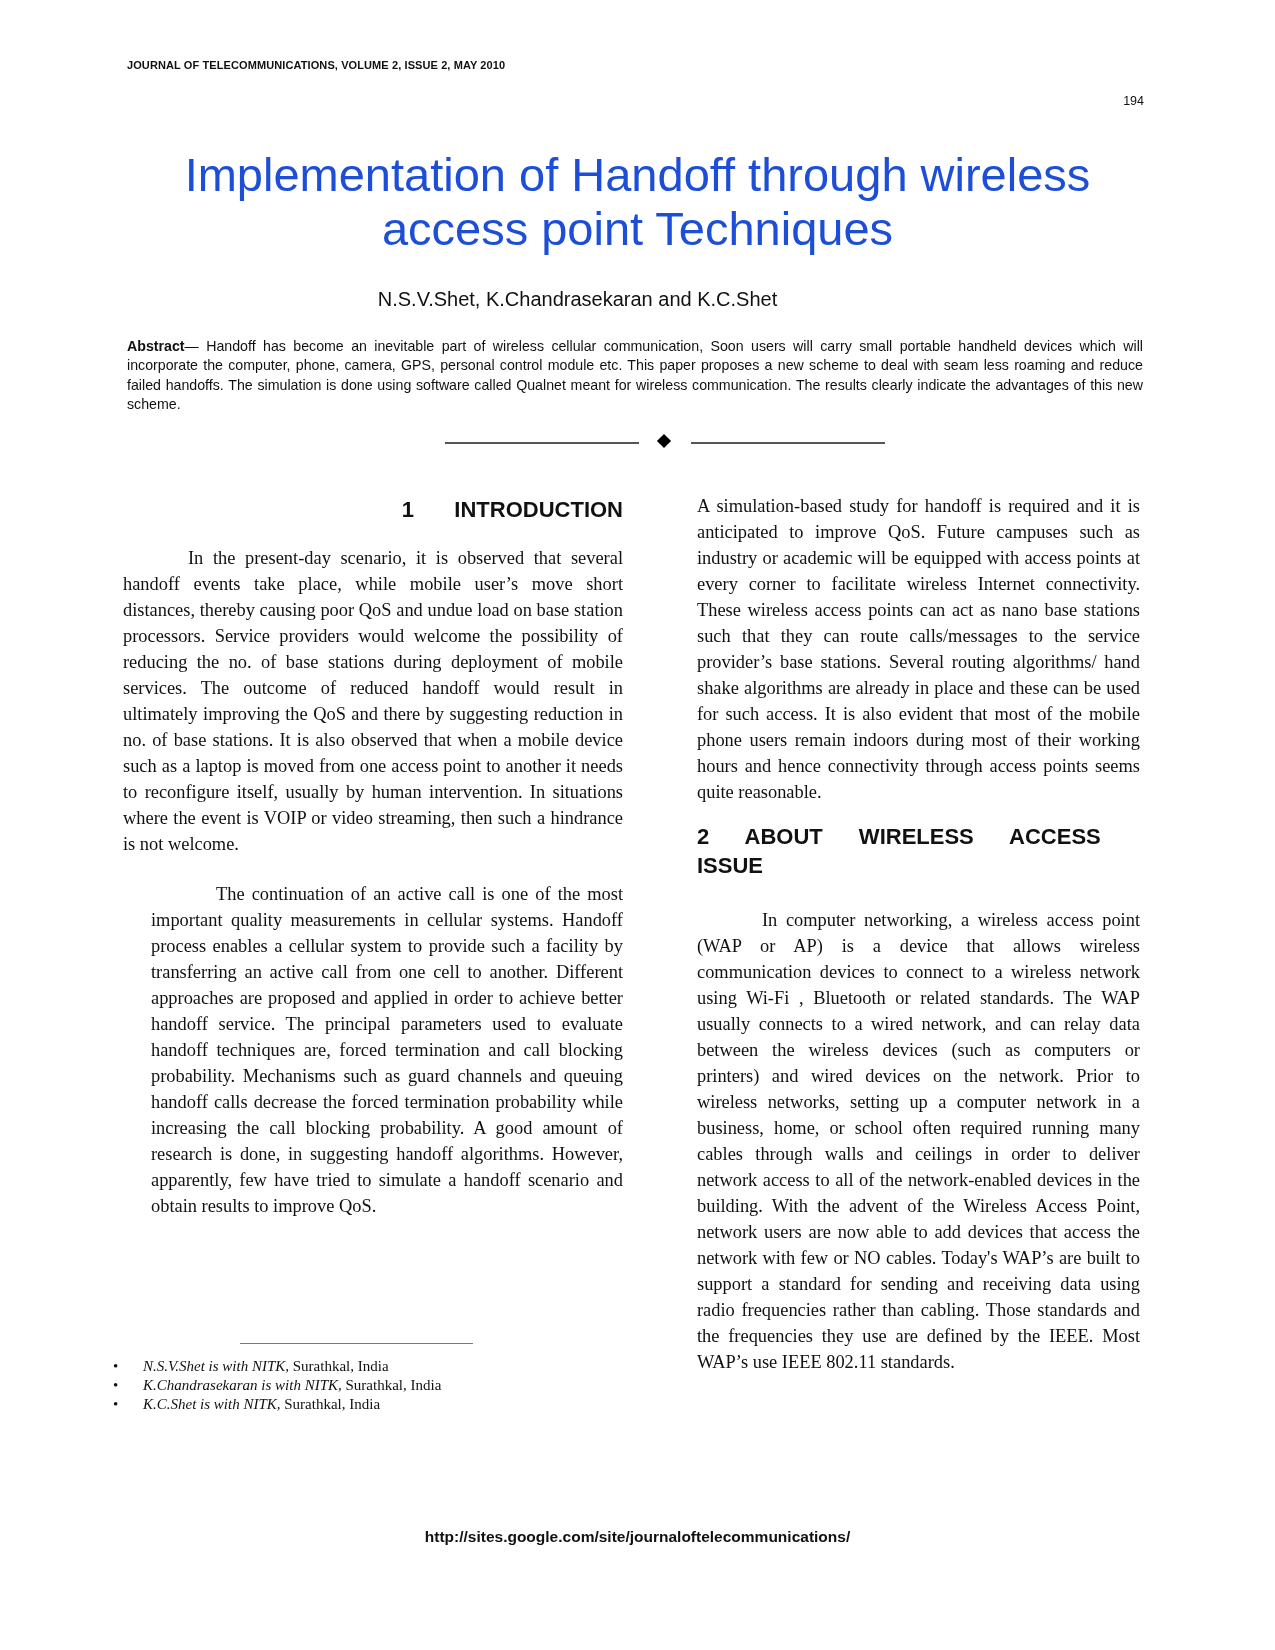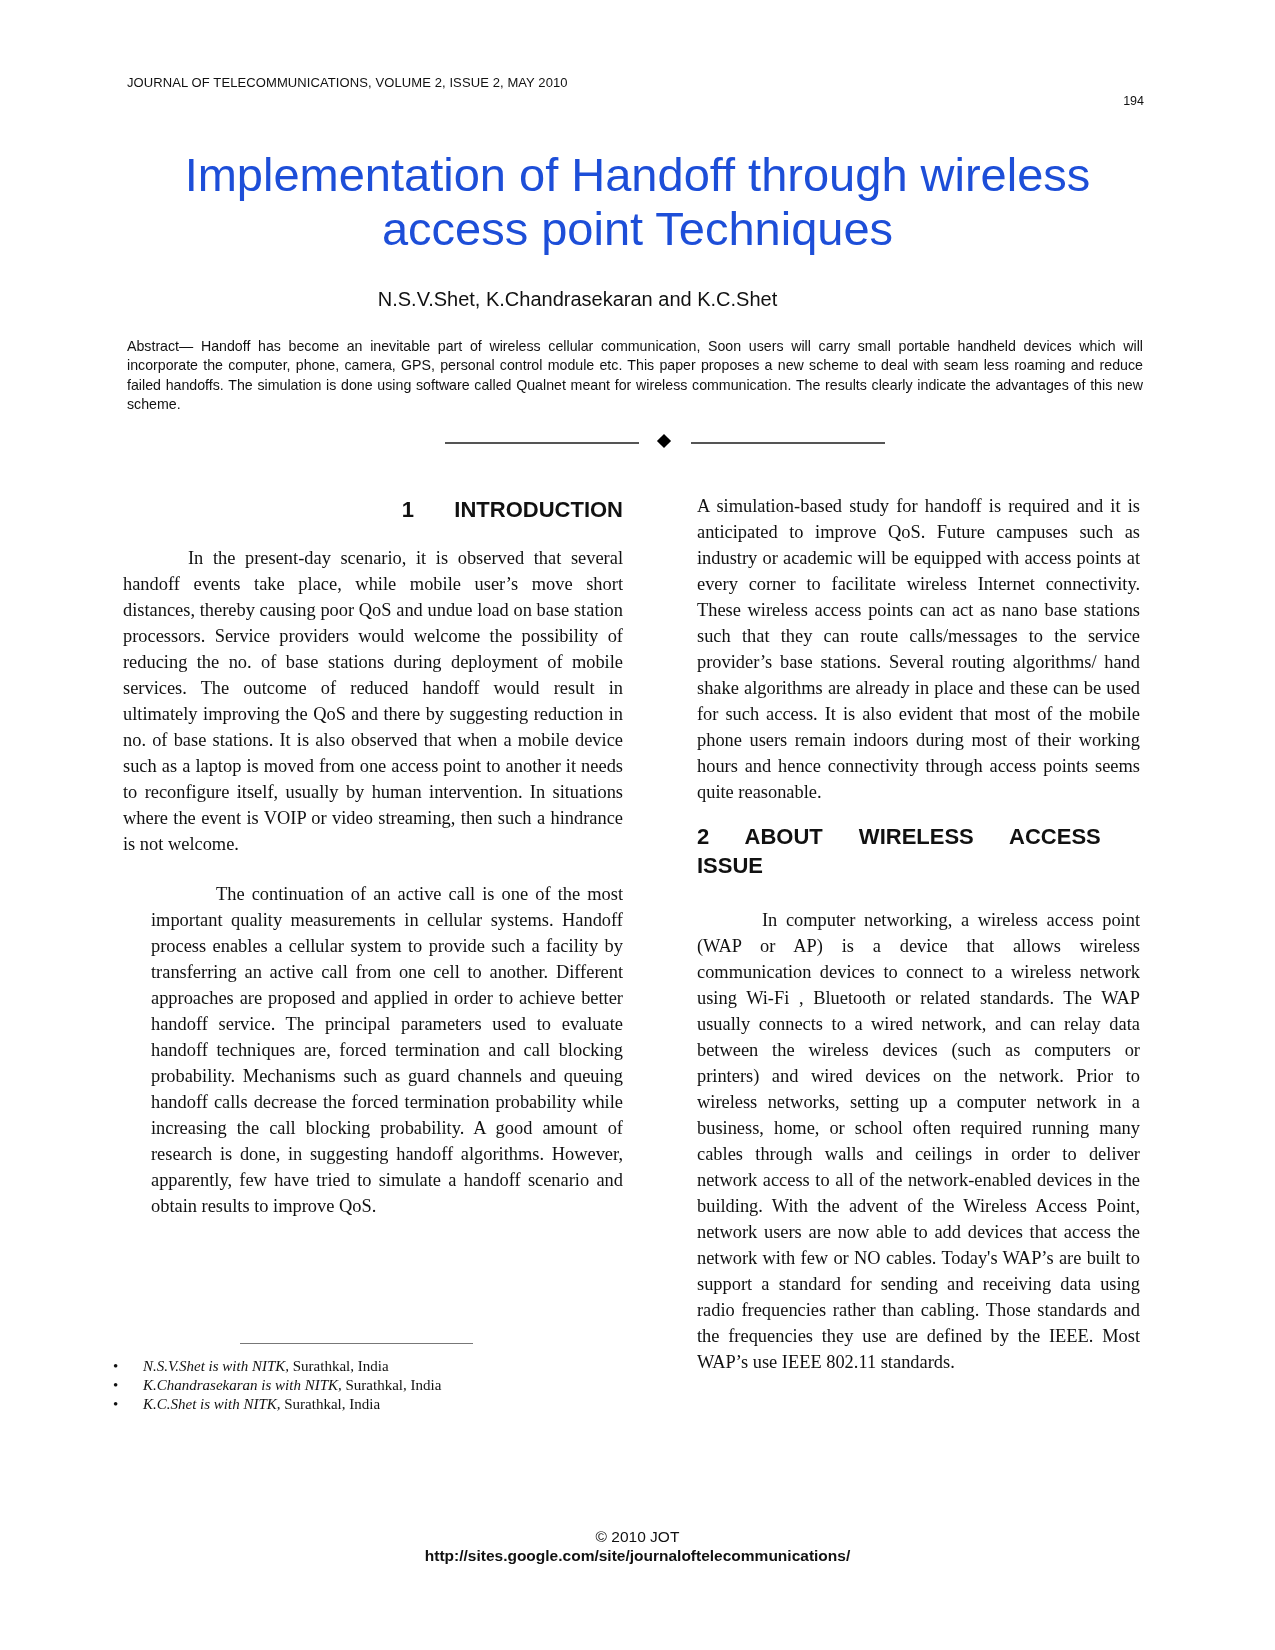--- a/index.html
+++ b/index.html
@@ -1,28 +1,28 @@
 <!DOCTYPE html>
 <html><head>
 <meta charset="utf-8">
 <style>
   html, body { margin: 0; padding: 0; background: #ffffff; }
   body { width: 1275px; height: 1650px; position: relative; overflow: hidden; color: #111; }
   .sans { font-family: "Liberation Sans", "DejaVu Sans", sans-serif; }
   .serif { font-family: "Liberation Serif", "DejaVu Serif", serif; }
   .abs { position: absolute; }
 
-  #journal-header { left: 127px; top: 75px; font-size: 13px; letter-spacing: 0.1px; }
+  #journal-header { left: 127px; top: 59px; font-size: 11px; letter-spacing: 0.1px; font-weight: bold; }
   #page-number { right: 131px; top: 94px; font-size: 12.5px; }
 
   #title { left: 0; width: 1275px; top: 148px; text-align: center; font-size: 47px; line-height: 54px; font-weight: normal; margin: 0; color: #1d4ed8; }
   #authors { left: 0; width: 1155px; top: 288px; text-align: center; font-size: 20px; }
 
   #abstract { left: 127px; width: 1016px; top: 337px; font-size: 14.2px; line-height: 19.3px; text-align: justify; }
-  #abstract b { font-weight: normal; }
+  #abstract b { font-weight: bold; }
 
   #divider { left: 445px; top: 432px; width: 440px; height: 20px; }
   #divider .line { position: absolute; top: 10px; height: 1.5px; background: #555; width: 194px; }
   #divider .line.l { left: 0; }
   #divider .line.r { right: 0; }
   #divider .diamond { position: absolute; left: 214px; top: 4px; width: 10px; height: 10px; background: #000; transform: rotate(45deg); }
 
   .heading { font-size: 22px; font-weight: bold; line-height: 29px; margin: 0; }
   .col-text { font-size: 18.4px; line-height: 26px; text-align: justify; }
   .col-text p { margin: 0; }
@@ -101,15 +101,14 @@
     <span class="bullet">•</span>
     <i>K.Chandrasekaran is with NITK,</i><span> Surathkal, India</span>
   </div>
   <div class="fn">
     <span class="bullet">•</span>
     <i>K.C.Shet is with NITK,</i><span> Surathkal, India</span>
   </div>
 </div>
 
 <div id="footer" class="abs sans">
-  <div>© 2010 JOT</div>
   <div class="url">http://sites.google.com/site/journaloftelecommunications/</div>
 </div>
 
 </body></html>

